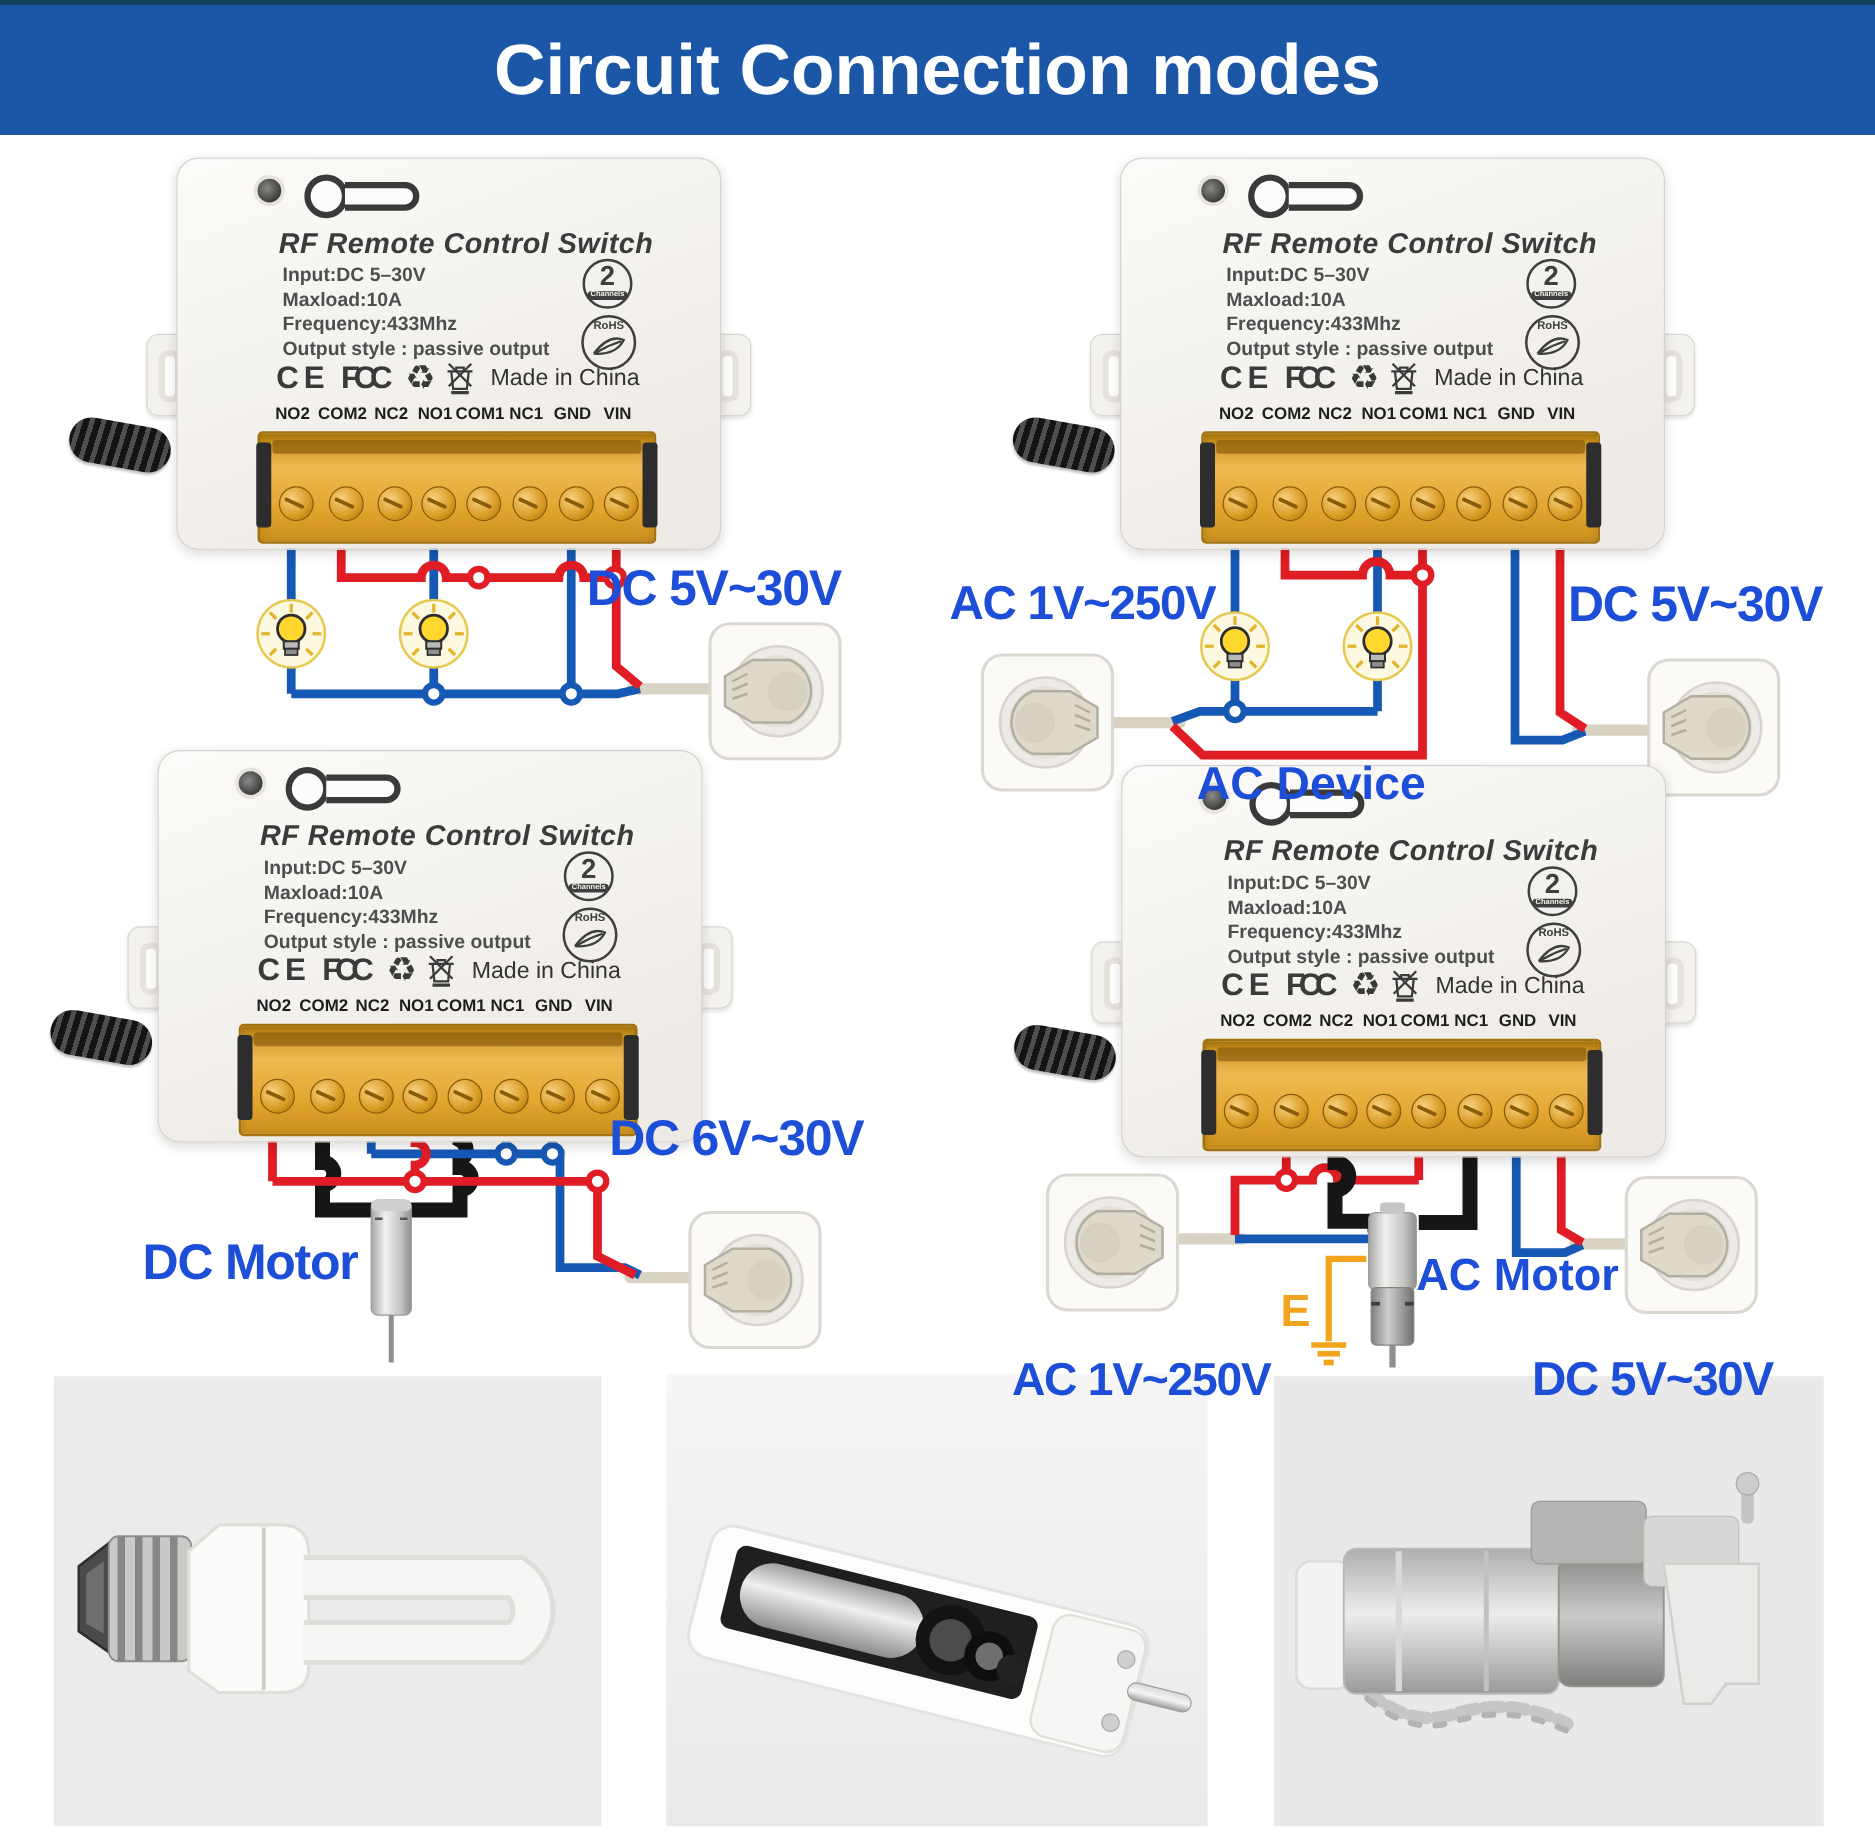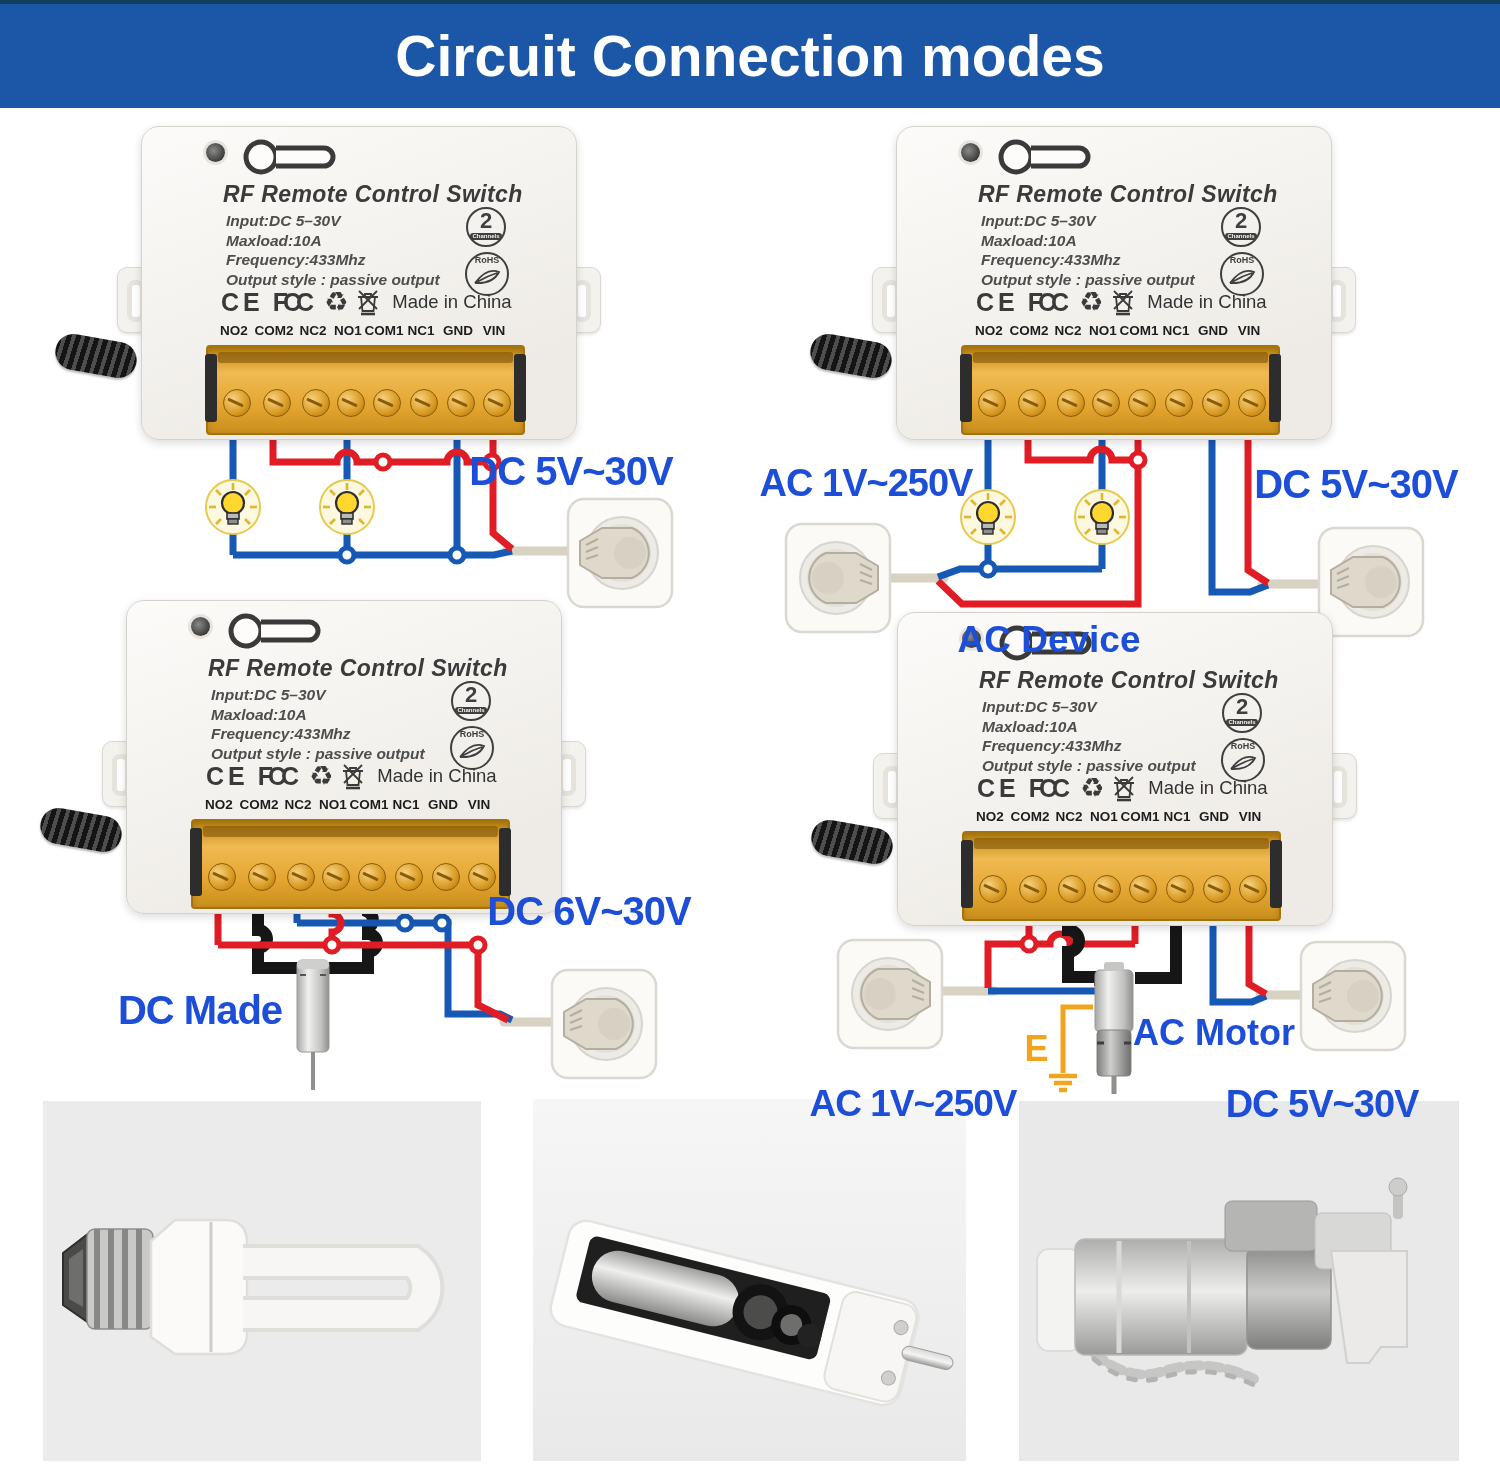--- a/index.html
+++ b/index.html
@@ -28,21 +28,21 @@
   .dev-antenna{position:absolute;left:-86px;top:212px;width:82px;height:36px;border-radius:18px;
                background:repeating-linear-gradient(97deg,#141414 0 5px,#4e4e4e 5px 9px);
                transform:rotate(10deg);box-shadow:0 2px 2px rgba(0,0,0,.25);}
   .dev-body{position:absolute;inset:0;background:linear-gradient(160deg,#fcfbf9,#eeebe6 80%);
             border:1px solid #d5d2cb;border-radius:18px;box-shadow:0 3px 9px rgba(0,0,0,.14);}
   .dev-pinhole{position:absolute;left:64px;top:16px;width:19px;height:19px;border-radius:50%;
                background:radial-gradient(circle at 40% 40%,#8a8a88,#3c3c3a 70%);box-shadow:0 0 0 3px #e7e4df;}
   .dev-keyhole{position:absolute;left:100px;top:9px;}
   .dev-title{position:absolute;left:81px;top:54px;font-size:23px;font-weight:800;font-style:italic;
              color:#3b3b3b;letter-spacing:.4px;white-space:nowrap;}
-  .dev-specs{position:absolute;left:84px;top:84px;font-size:15.5px;font-style:italic;font-weight:600;
+  .dev-specs{position:absolute;left:84px;top:84px;font-size:15.5px;font-weight:600;
              color:#4e4e4e;line-height:19.5px;white-space:nowrap;}
   .badge2{position:absolute;left:324px;top:80px;width:36px;height:36px;border:2.5px solid #3f3f3f;
           border-radius:50%;text-align:center;color:#3f3f3f;}
   .badge2-num{font-size:22px;font-weight:800;line-height:24px;}
   .badge2-lbl{font-size:6px;font-weight:700;background:#3f3f3f;color:#f4f2ee;border-radius:3px;
               margin:0 2px;line-height:7px;}
   .rohs{position:absolute;left:323px;top:125px;width:40px;height:40px;border:2.2px solid #3f3f3f;
         border-radius:50%;text-align:center;color:#3f3f3f;}
   .rohs-txt{font-size:9px;font-weight:800;line-height:13px;display:block;}
   .certs{position:absolute;left:79px;top:158px;height:34px;display:flex;align-items:center;gap:9px;color:#3a3a3a;}
@@ -59,21 +59,21 @@
   .tclip.l{left:-3px;} .tclip.r{right:-3px;}
   .tstrip{position:absolute;left:10px;right:10px;top:5px;height:11px;background:rgba(120,77,5,.55);border-radius:3px;}
   .screw{position:absolute;top:42px;width:26px;height:26px;border-radius:50%;
          background:radial-gradient(circle at 35% 35%,#f8d27f,#d89a22 60%,#a86f10);
          border:1.5px solid #8a5c0a;}
   .screw::after{content:"";position:absolute;left:3px;top:11px;width:17px;height:3px;background:#8a5c0a;
                 transform:rotate(25deg);border-radius:2px;}
   
   .plabel{position:absolute;transform:translateX(-50%);white-space:nowrap;font-weight:900;color:#1d4ed8;
           letter-spacing:-1px;z-index:3;}
-  .plabel.med{font-weight:600;letter-spacing:0;margin-top:13px;}
+  .plabel.med{font-weight:600;letter-spacing:0;}
   .plabel.earth{color:var(--earth-orange,#f2a41c);font-weight:800;}
   
   .photo{position:absolute;top:1101px;height:360px;z-index:2;}
   .p1{left:43px;width:438px;background:#ebebeb;}
   .p2{left:533px;top:1099px;width:433px;height:362px;background:linear-gradient(#f6f6f6,#e9e9e9);}
   .p3{left:1019px;width:440px;background:#e9e9e9;}
 </style>
 </head>
 <body>
 
@@ -485,21 +485,21 @@
       <div class="screw" style="left:239px"></div>
       <div class="screw" style="left:275px"></div>
     </div>
   </div>
 </div>
 
   <div class="plabel" style="left:571px;top:449px;font-size:40px">DC 5V~30V</div>
   <div class="plabel" style="left:866px;top:462px;font-size:38px">AC 1V~250V</div>
   <div class="plabel" style="left:1356px;top:462px;font-size:40px">DC 5V~30V</div>
   <div class="plabel med" style="left:1049px;top:606px;font-size:37px">AC Device</div>
-  <div class="plabel" style="left:200px;top:988px;font-size:40px">DC Made</div>
+  <div class="plabel" style="left:200px;top:988px;font-size:40px">DC Motor</div>
   <div class="plabel" style="left:589px;top:889px;font-size:40px">DC 6V~30V</div>
   <div class="plabel" style="left:913px;top:1083px;font-size:37px">AC 1V~250V</div>
   <div class="plabel med" style="left:1214px;top:999px;font-size:36px">AC Motor</div>
   <div class="plabel" style="left:1322px;top:1083px;font-size:38px">DC 5V~30V</div>
   <div class="plabel earth" style="left:1036px;top:1028px;font-size:36px">E</div>
 
   <div class="photo p1">
     <svg width="438" height="360">
       <polygon points="20,152 46,132 46,222 20,204" fill="#4a4a48" stroke="#2e2e2c" stroke-width="2"></polygon>
       <polygon points="26,158 40,148 40,206 26,198" fill="#6e6e6c"></polygon>

